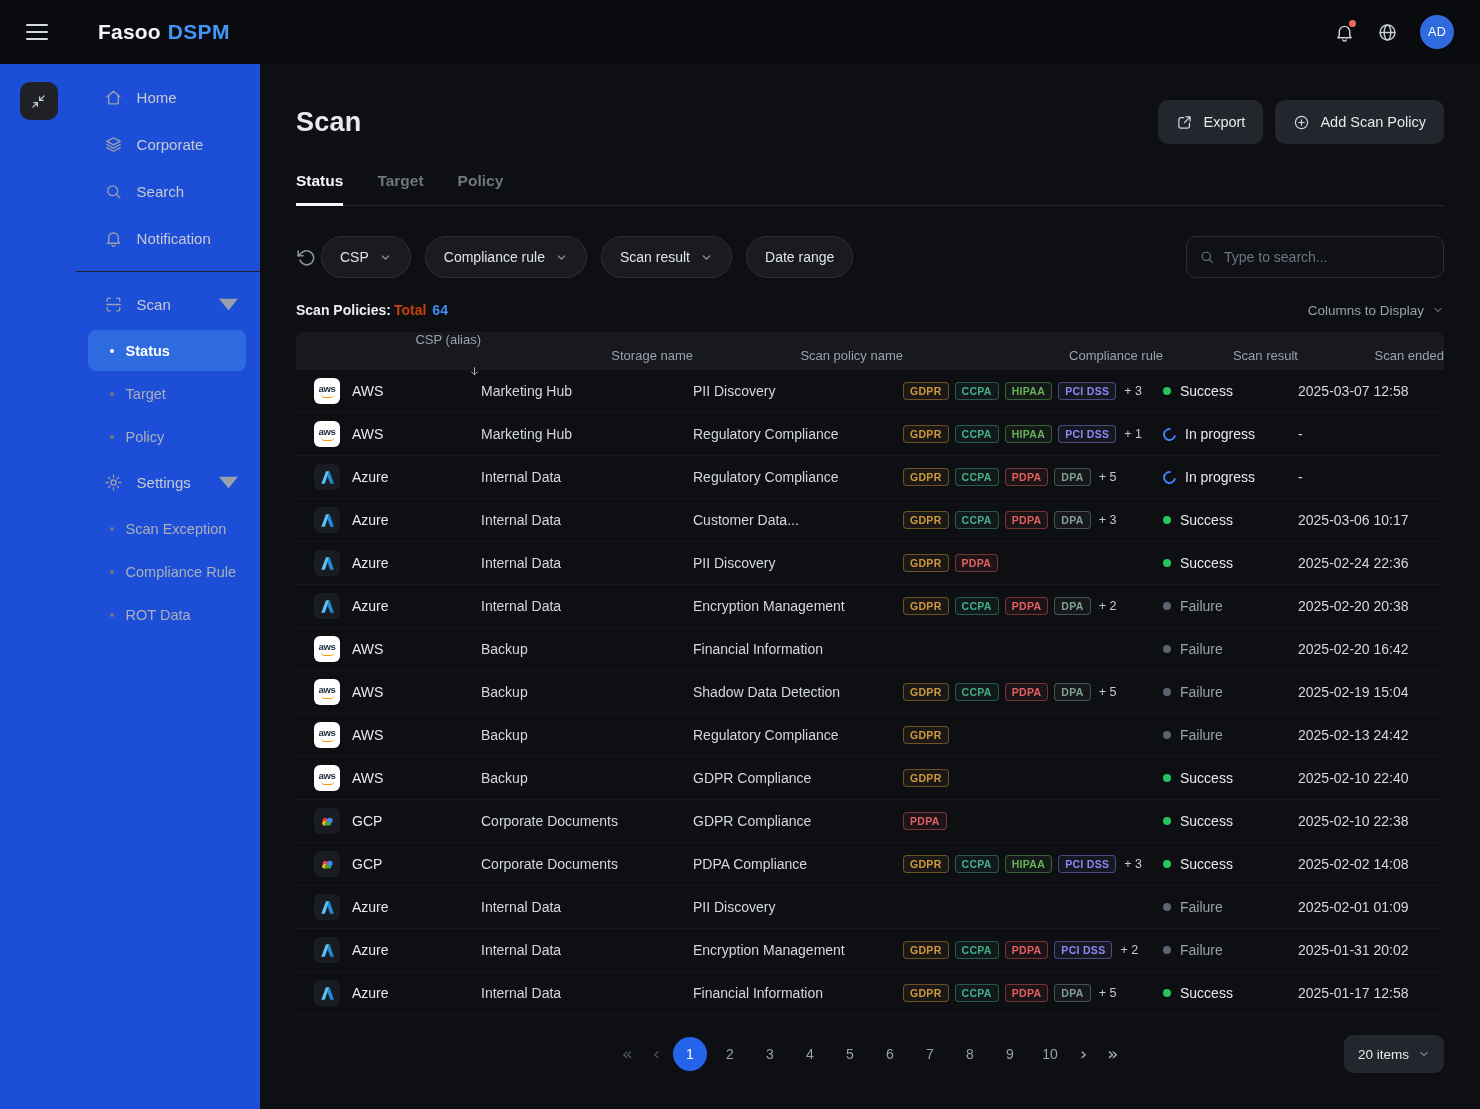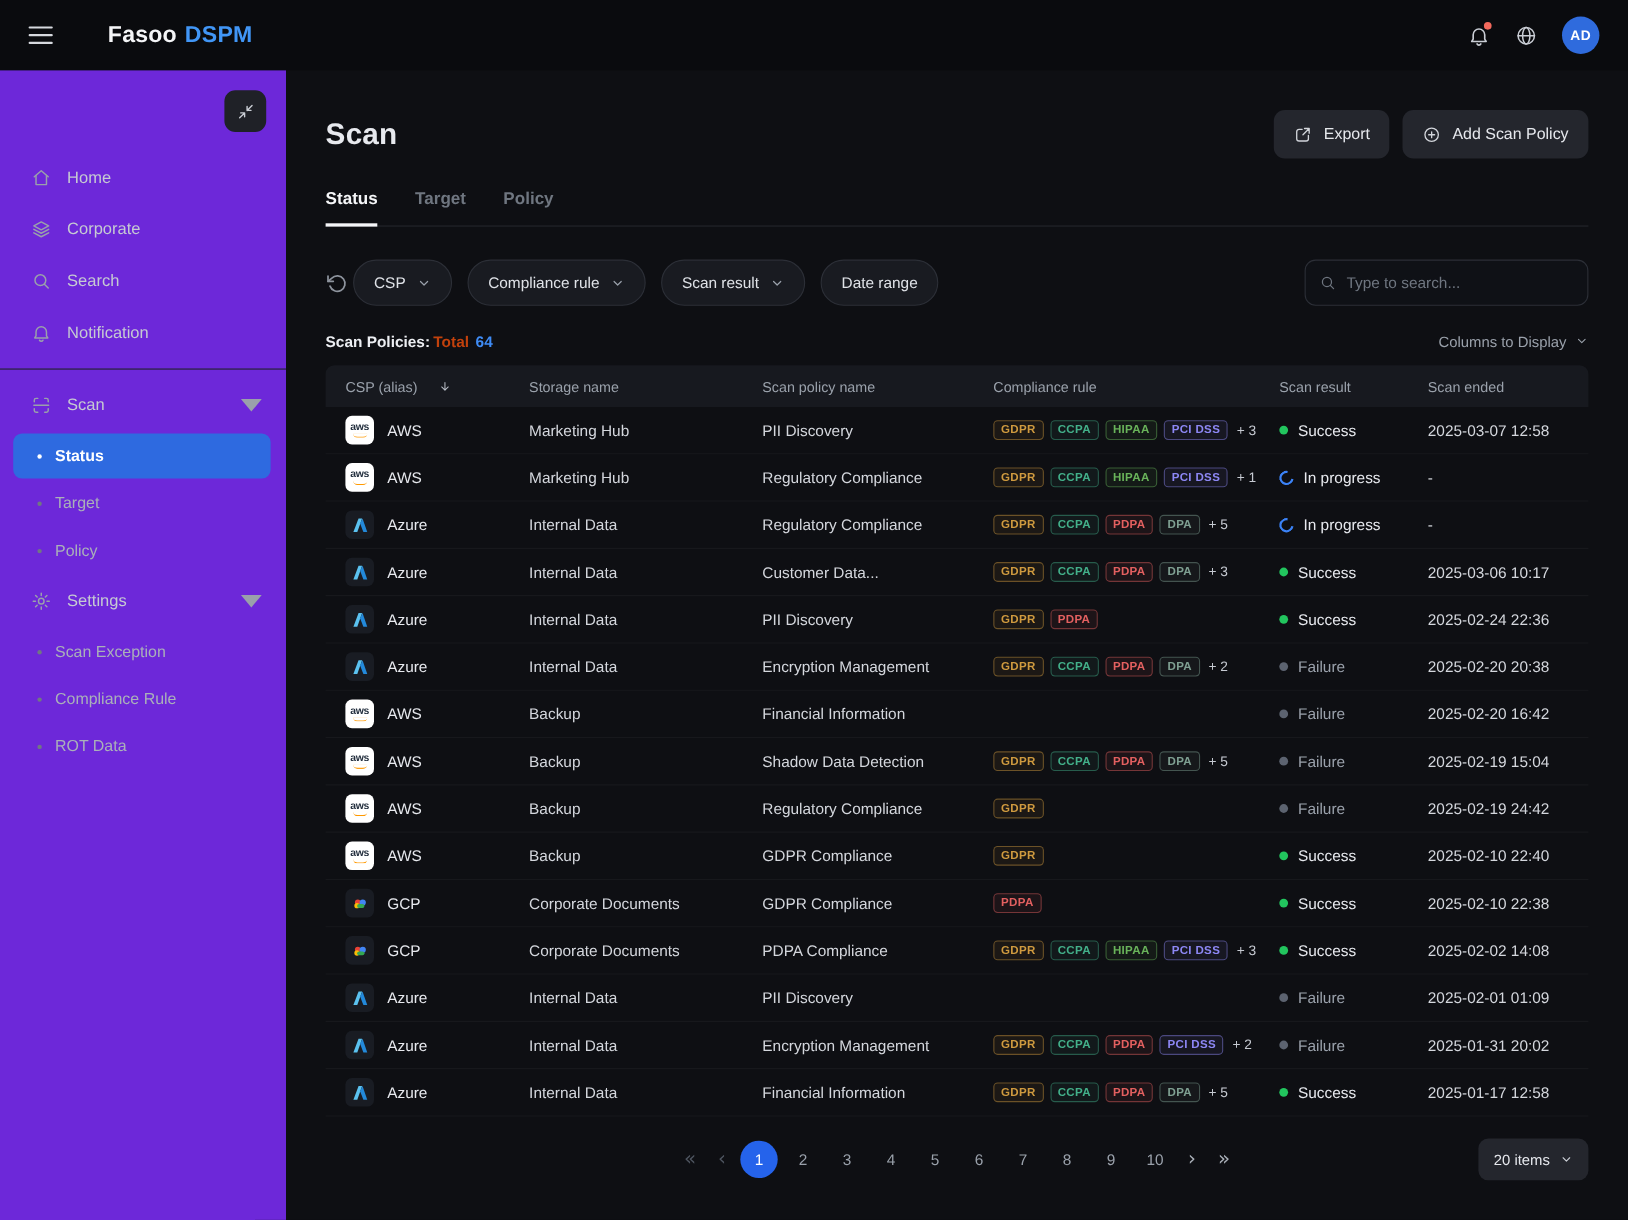--- a/index.html
+++ b/index.html
@@ -15,26 +15,26 @@
   .topbar { height:64px; background:#0a0b0e; display:flex; align-items:center; justify-content:space-between; padding:0 26px; }
   .tb-left { display:flex; align-items:center; gap:26px; }
   .hamburger { width:22px; display:flex; flex-direction:column; gap:5px; cursor:pointer; padding:4px 0; }
   .hamburger div { height:2px; background:#d6d9de; border-radius:1px; }
   .brand { font-size:21px; display:flex; gap:7px; align-items:baseline;margin-left:24px; }
   .brand-name { color:#f4f5f7; font-weight:600; letter-spacing:.2px; }
   .brand-product { color:#4196f6; font-weight:800; letter-spacing:.3px; }
   .tb-right { display:flex; align-items:center; gap:22px; }
   .tb-icon { width:21px; height:21px; color:#c9cdd4; position:relative; cursor:pointer; }
   .bell-dot { position:absolute; top:-2px; right:-1px; width:7px; height:7px; border-radius:50%; background:#f2695c; }
-  .avatar { width:34px; height:34px; border-radius:50%; background:#2f6bdd; color:#fff; font-size:12.5px; font-weight:700;
+  .avatar { width:34px; height:34px; border-radius:50%; background:#2f6bdd; color:#fff; font-size:12.5px; font-weight:400;
     display:flex; align-items:center; justify-content:center; letter-spacing:.4px; cursor:pointer; }
 
   
   .layout { display:flex; height:1045px; }
-  .sidebar { width:260px; background:#6d28d9; flex:none; display:flex; flex-direction:column; }
+  .sidebar { width:260px; background:#1d4ed8; flex:none; display:flex; }
   .collapse-btn { width:38px; height:38px; border-radius:10px; background:#1f2127; color:#c9cdd4;
     display:flex; align-items:center; justify-content:center; margin:18px 18px 8px auto; cursor:pointer; }
   .collapse-btn .icon { width:15px; height:15px; }
   .nav { margin-top:10px; }
   .nav-item { height:47px; display:flex; align-items:center; gap:14px; padding:0 22px 0 28px; color:#c6cad2; font-size:15px; cursor:pointer; }
   .nav-item .icon { width:19px; height:19px; color:#9aa0ab; }
   .nav-caret { margin-left:auto; width:10px; height:6px; color:#aeb4bd; }
   .nav-divider { height:1px; background:#20222a; margin:9px 0; }
   .sub-item { height:41px; margin:2px 14px 2px 12px; border-radius:8px; display:flex; align-items:center;
     padding:0 10px 0 22px; font-size:14.5px; color:#aab0b9; cursor:pointer; }
@@ -72,21 +72,21 @@
   .summary-label { font-weight:700; color:#eceef2; }
   .summary-total-label { margin-left:3px; color:#c2410c; font-weight:700; }
   .summary-total-value { margin-left:6px; color:#3f8cf6; font-weight:700; }
   .columns-display { margin-left:auto; display:flex; align-items:center; gap:8px; color:#9aa1ab; font-size:13.5px; cursor:pointer; }
   .columns-display .icon { width:12px; height:12px; }
 
   
   .table { margin-top:14px; }
   .thead, .trow { display:grid; grid-template-columns:167px 212px 210px 260px 135px 1fr; align-items:center; padding-left:18px; }
   .thead { height:38px; background:#17191f; border-radius:8px 8px 0 0; color:#9aa1ab; font-size:13px; }
-  .th { display:flex; align-items:center; gap:18px; }
+  .th { display:flex; align-items:flex-end; gap:18px;flex-direction:column; }
   .th .icon { width:13px; height:13px; color:#b9bec7; }
   .trow { height:43px; border-bottom:1px solid rgba(255,255,255,.04); font-size:14px; cursor:pointer; }
   .cell-csp { display:flex; align-items:center; gap:12px; color:#e7e9ee; font-weight:500; }
   .csp-tile { width:26px; height:26px; border-radius:6px; display:flex; flex-direction:column; align-items:center; justify-content:center; flex:none; }
   .csp-tile.aws { background:#fff; }
   .aws-word { font-size:9.5px; font-weight:700; color:#232f3e; letter-spacing:-.3px; line-height:1; }
   .aws-smile { width:13px; height:4px; border-bottom:1.6px solid #ff9900; border-radius:0 0 7px 7px; margin-top:1px; }
   .csp-tile.azure, .csp-tile.gcp { background:#191c23; }
   .csp-tile svg { width:17px; height:17px; display:block; }
   .cell-text { color:#d4d7dd; }
@@ -562,21 +562,21 @@
             </div>
             <div class="cell-text">Backup</div>
             <div class="cell-text">Regulatory Compliance</div>
             <div class="cell-badges">
               <span class="badge" style="color: rgb(207, 154, 63); border-color: rgba(207, 154, 63, 0.45); background: rgba(207, 154, 63, 0.07);">GDPR</span>
             </div>
             <div class="cell-result result-failure">
               <span class="dot" style="background: rgb(92, 99, 112);"></span>
               <span>Failure</span>
             </div>
-            <div class="cell-text">2025-02-19 24:42</div>
+            <div class="cell-text">2025-02-13 24:42</div>
           </div>
           <div class="trow">
             <div class="cell-csp">
               <span class="csp-tile aws">
                 <span class="aws-word">aws</span>
                 <span class="aws-smile"></span>
               </span>
               <span>AWS</span>
             </div>
             <div class="cell-text">Backup</div>

